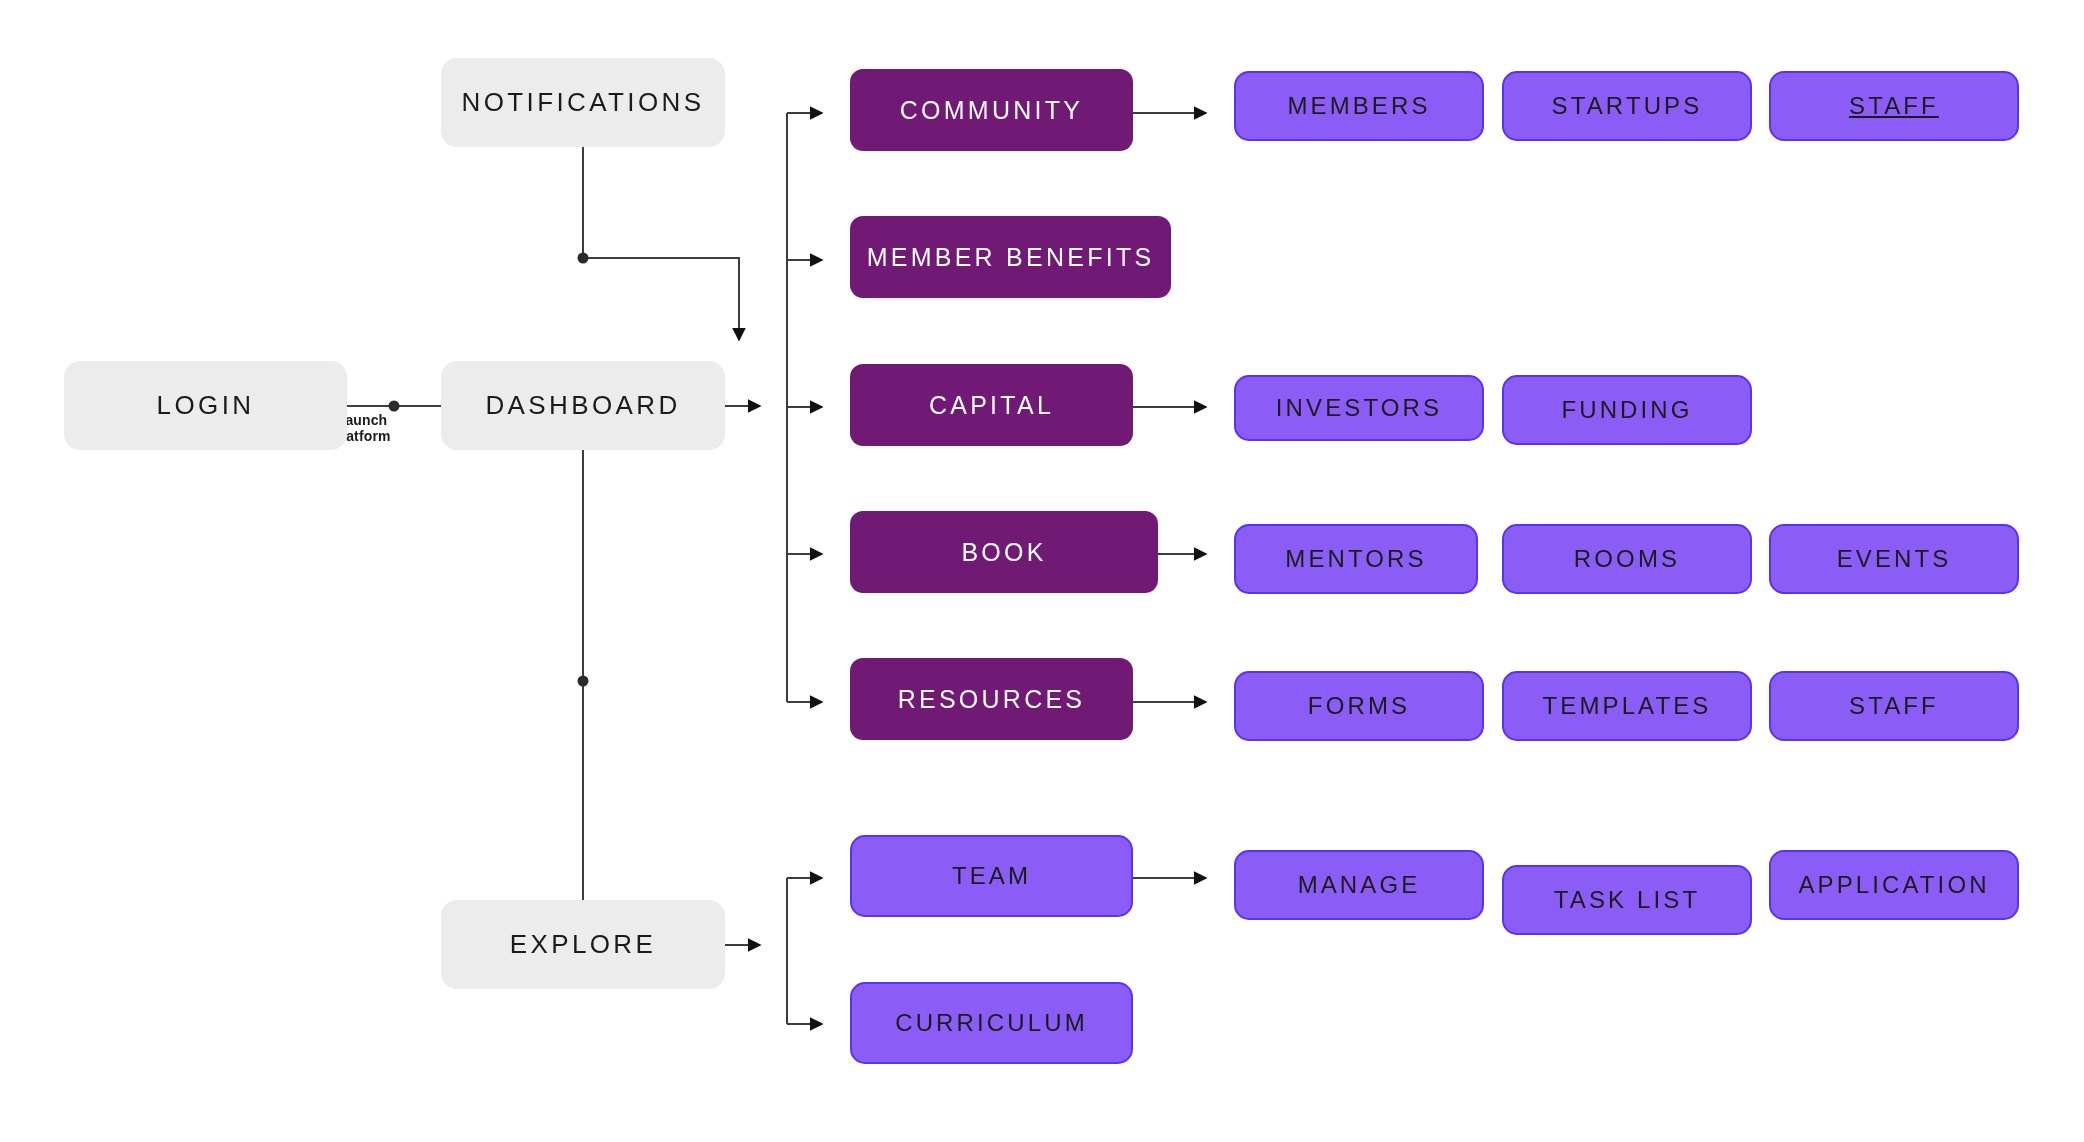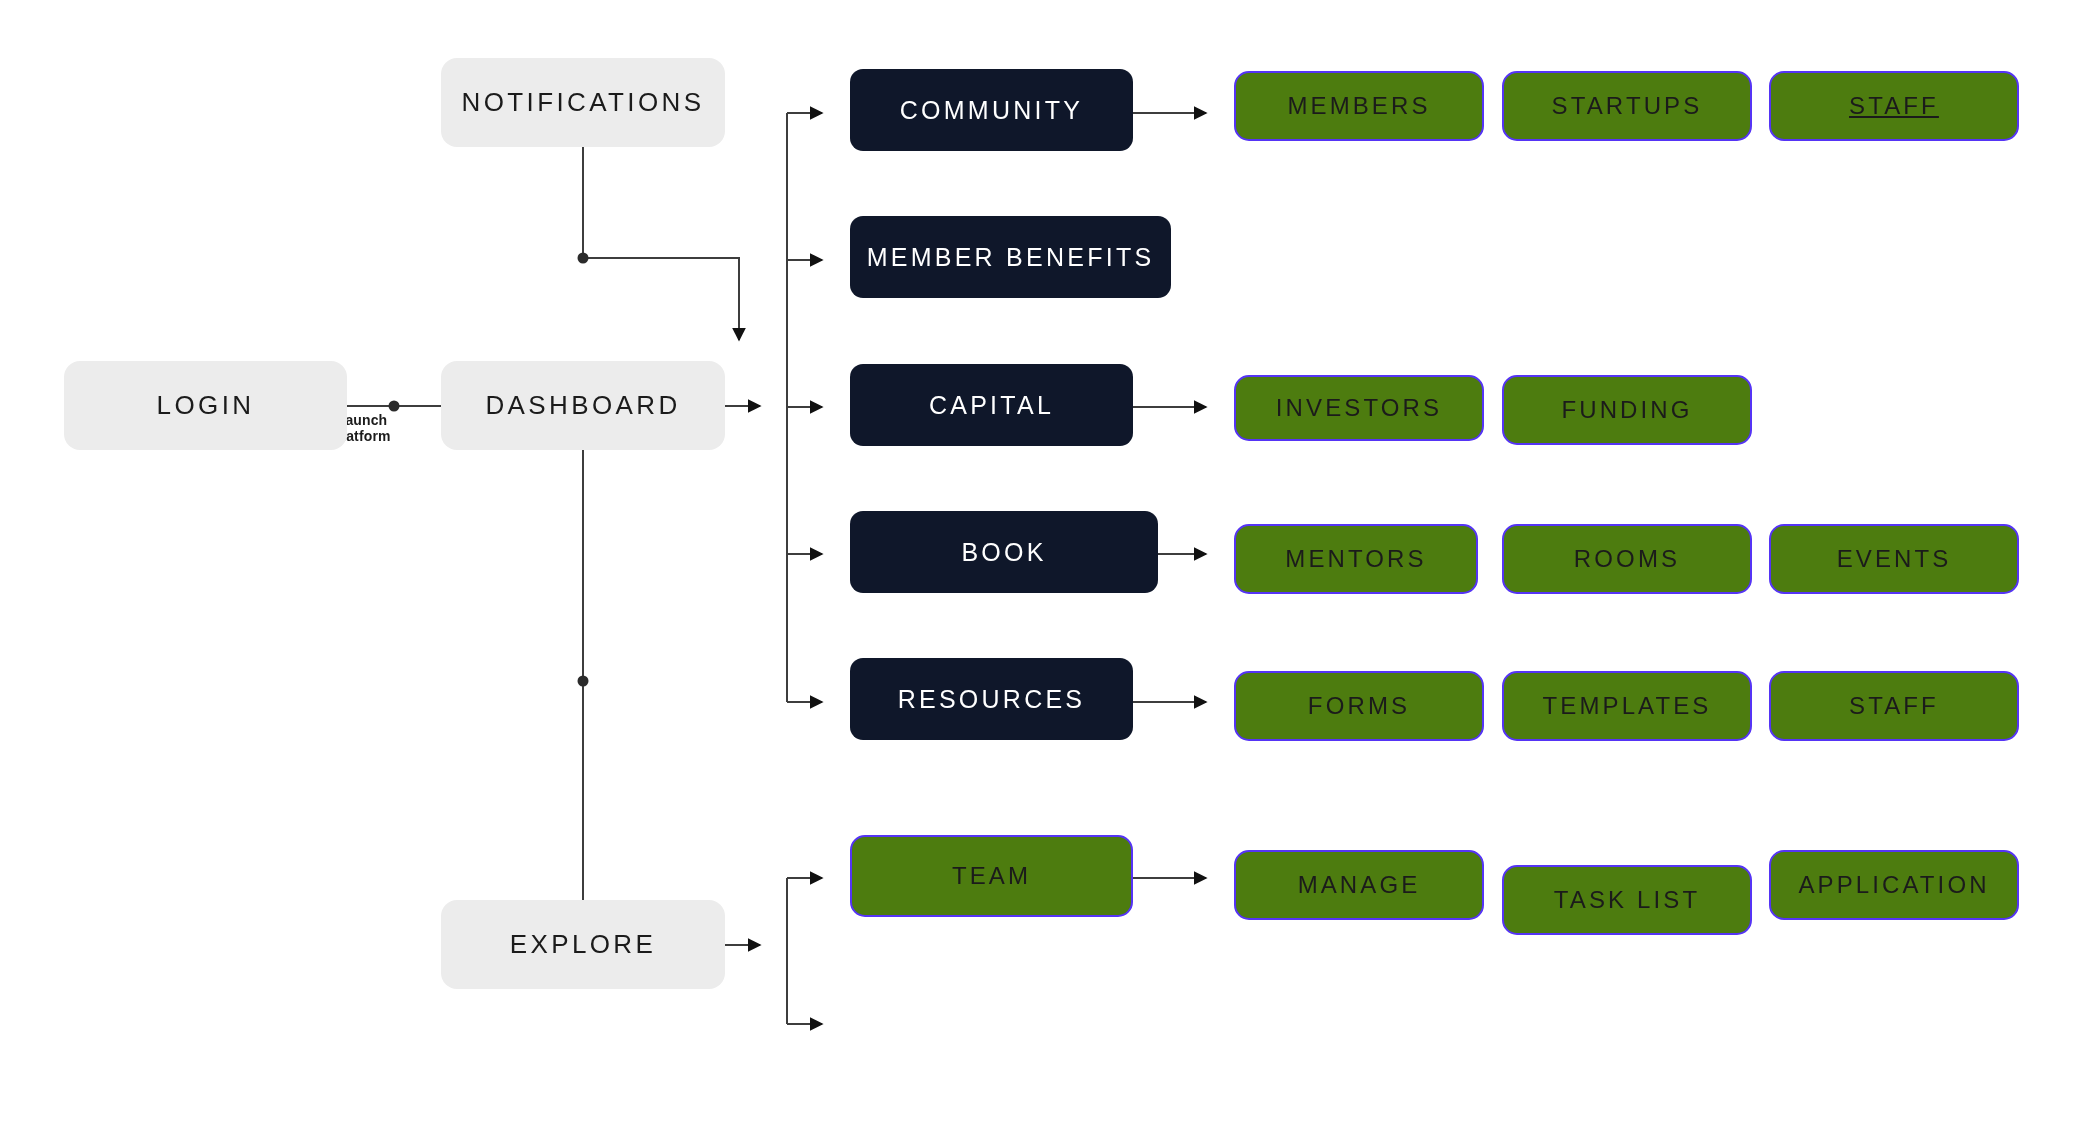--- a/index.html
+++ b/index.html
@@ -43,30 +43,30 @@
   .node.grey {
     background: #ececec;
     color: #1b1b1b;
     border: none;
     font-size: 26px;
     font-weight: 400;
     border-radius: 16px;
   }
   
   .node.solid {
-    background: #0f172a;
+    background: #701a75;
     color: #ffffff;
     border: none;
     font-size: 25px;
     font-weight: 400;
     border-radius: 13px;
   }
   
   .node.outline {
-    background: #4d7c0f;
+    background: #8b5cf6;
     color: #1b1b1b;
     border: 2.5px solid #5534f5;
     font-size: 24px;
     font-weight: 400;
     border-radius: 15px;
   }
   .edge-label {
     position: absolute;
     font-size: 14px;
     font-weight: 700;
@@ -144,20 +144,21 @@
   <div class="node solid" style="left:850px; top:216px; width:321px; height:82px;">MEMBER BENEFITS</div>
 
   <div class="node solid" style="left:850px; top:364px; width:283px; height:82px;">CAPITAL</div>
 
   <div class="node solid" style="left:850px; top:511px; width:308px; height:82px;">BOOK</div>
 
   <div class="node solid" style="left:850px; top:658px; width:283px; height:82px;">RESOURCES</div>
 
   <div class="node outline" style="left:850px; top:835px; width:283px; height:82px;">TEAM</div>
 
+  <div class="node outline" style="left:850px; top:982px; width:283px; height:82px;">CURRICULUM</div>
 
   <div class="node outline" style="left:1234px; top:71px; width:250px; height:70px;">MEMBERS</div>
   <div class="node outline" style="left:1502px; top:71px; width:250px; height:70px;">STARTUPS</div>
   <div class="node outline" style="left:1769px; top:71px; width:250px; height:70px;text-decoration:underline;">STAFF</div>
 
   <div class="node outline" style="left:1234px; top:375px; width:250px; height:66px;">INVESTORS</div>
   <div class="node outline" style="left:1502px; top:375px; width:250px; height:70px;">FUNDING</div>
 
   <div class="node outline" style="left:1234px; top:524px; width:244px; height:70px;">MENTORS</div>
   <div class="node outline" style="left:1502px; top:524px; width:250px; height:70px;">ROOMS</div>

